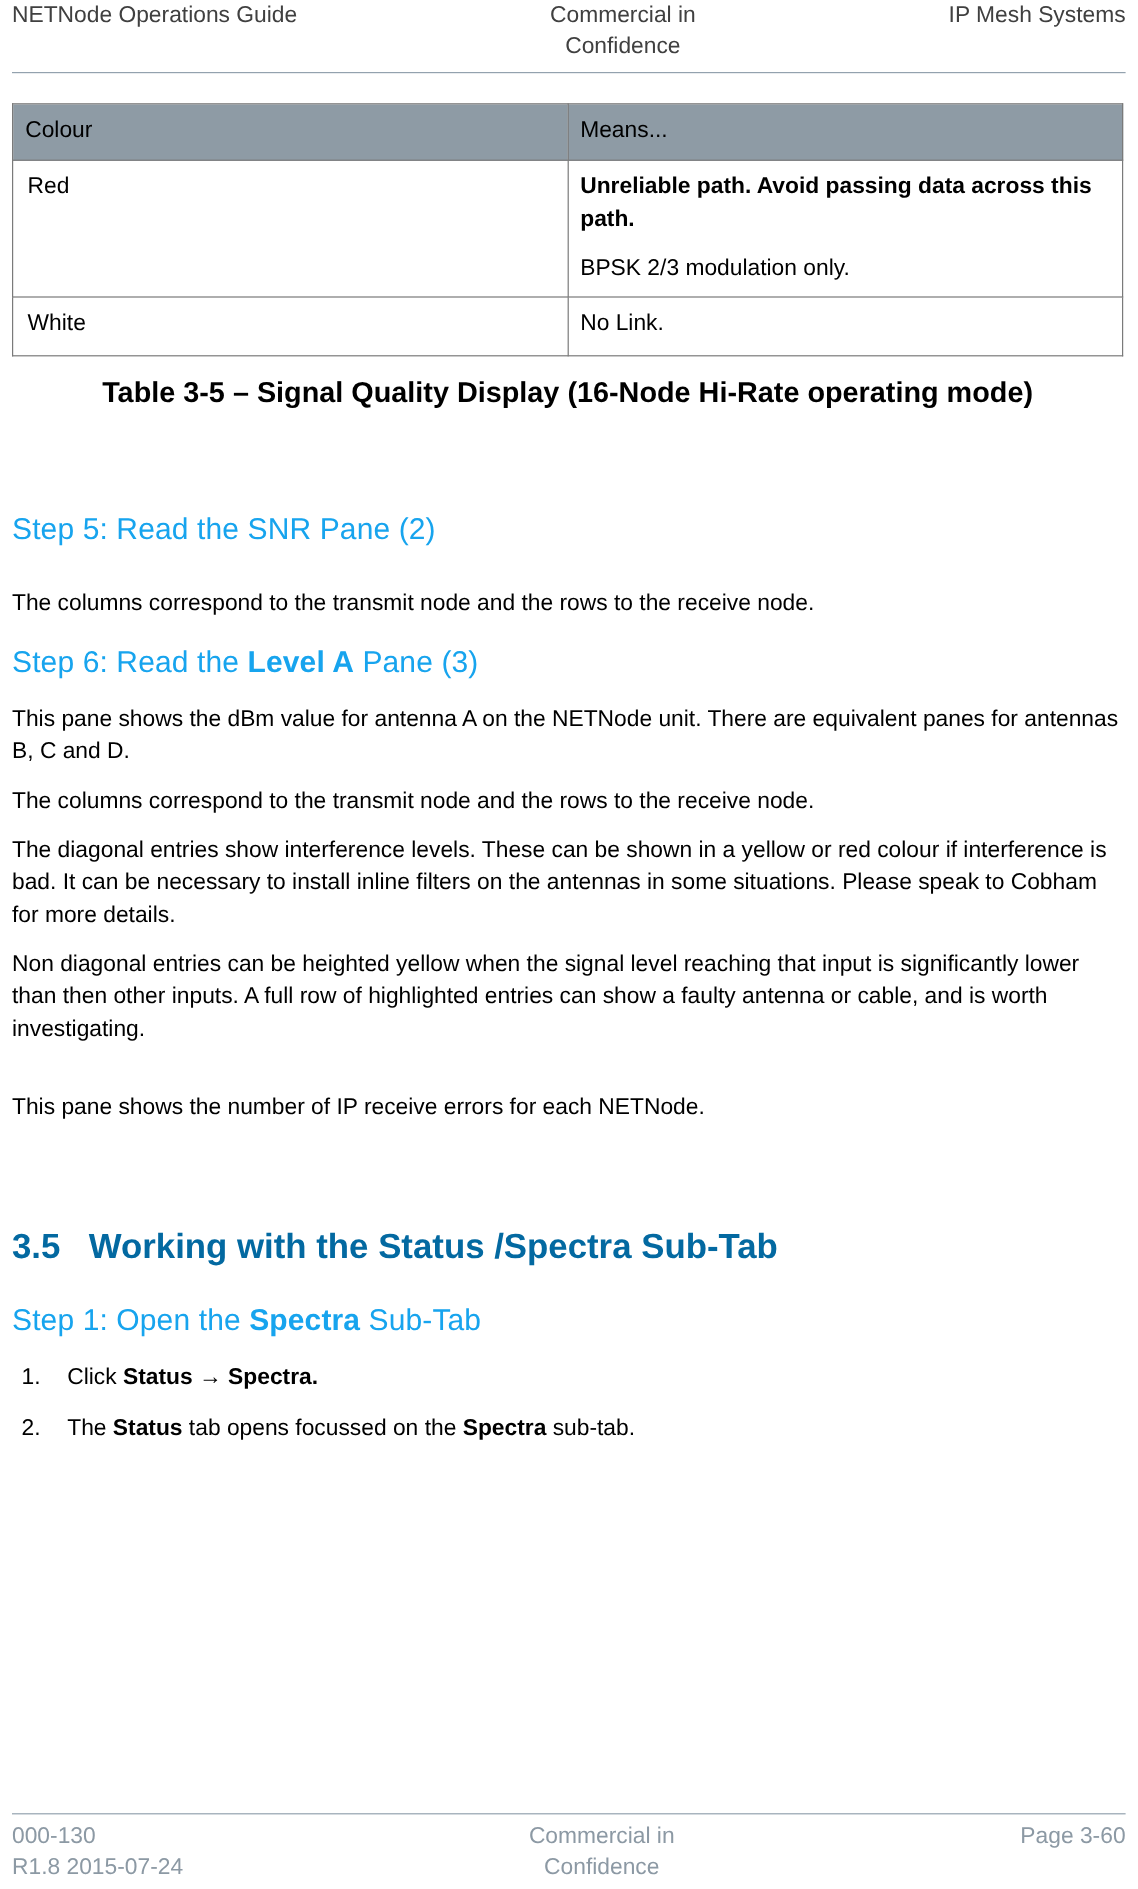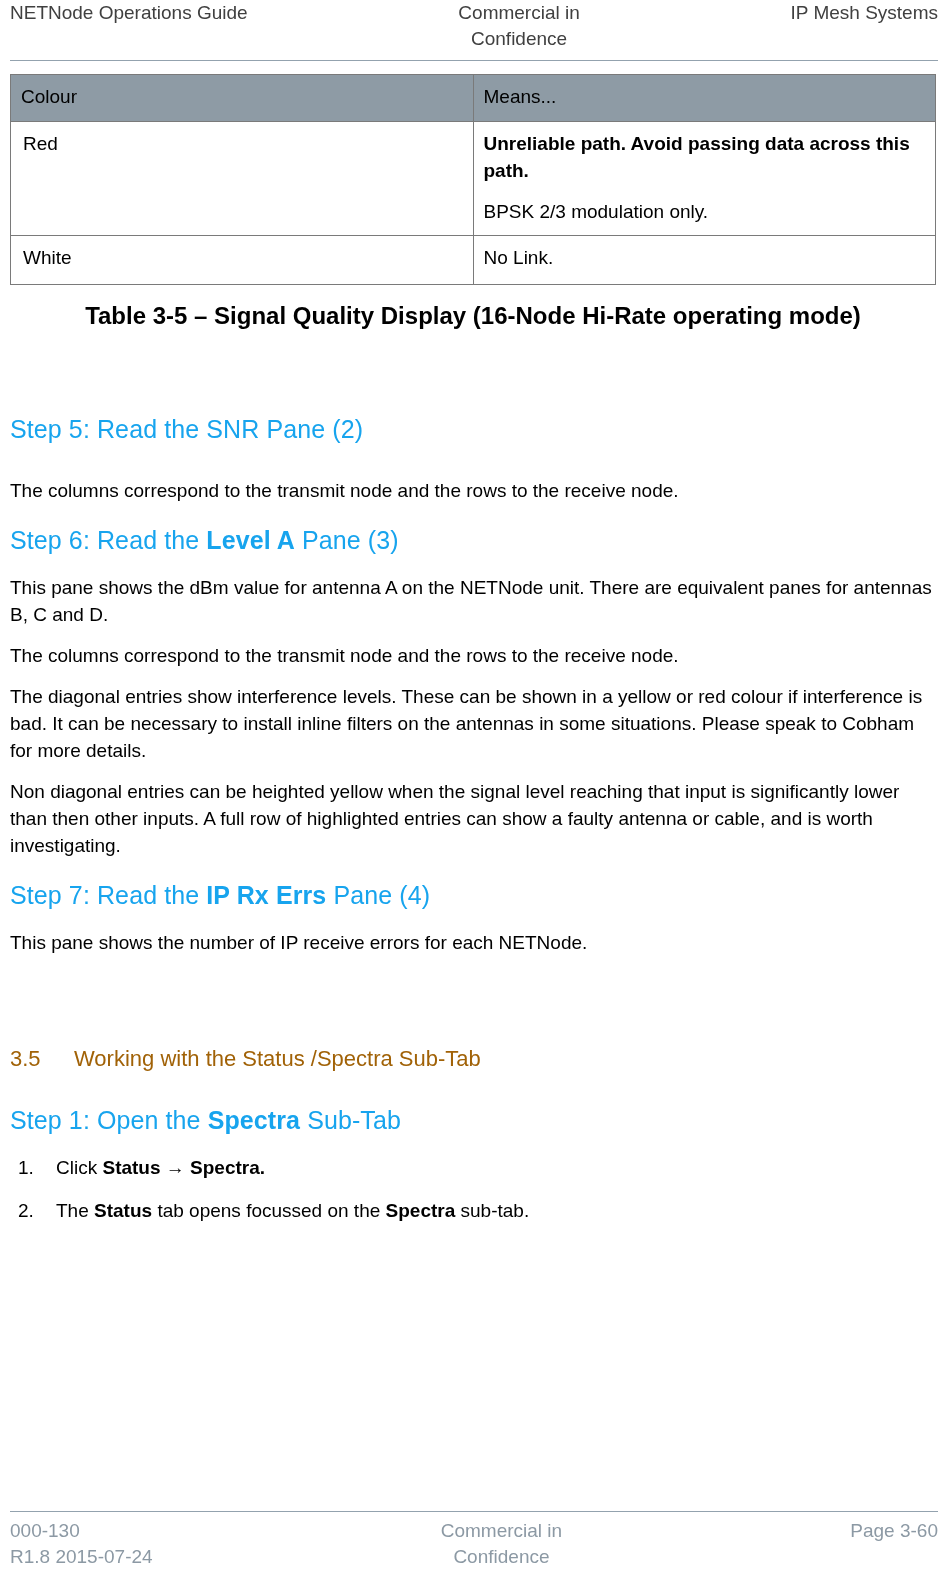--- a/index.html
+++ b/index.html
@@ -42,21 +42,21 @@
     top: 60px;
     left: 10px;
     right: 10px;
     height: 0;
     border-top: 1px solid #93A2AE;
   }
 
   
   .content {
     position: absolute;
-    top: 74px;
+    top: 86px;
     left: 10px;
     width: 926px;
   }
 
   
   table.colour-table {
     border-collapse: collapse;
     width: 926px;
     table-layout: fixed;
   }
@@ -96,24 +96,24 @@
     font-size: 25px;
     line-height: 32px;
     font-weight: normal;
     color: #17A4EE;
     margin: 0;
     letter-spacing: 0.1px;
   }
   h2.step-heading b { font-weight: bold; }
 
   h1.section-heading {
-    font-size: 22px;
+    font-size: 29px;
     line-height: 38px;
-    font-weight: normal;
-    color: #a16207;
+    font-weight: bold;
+    color: #0369a1;
     margin: 0;
   }
   h1.section-heading .num { display: inline-block; min-width: 64px; }
 
   p.body {
     font-size: 19px;
     line-height: 27px;
     margin: 0;
     color: #000000;
   }
@@ -232,23 +232,20 @@
   <p class="body">This pane shows the dBm value for antenna A on the NETNode unit. There are equivalent panes for antennas B, C and D.</p>
   <div class="sp-14"></div>
   <p class="body">The columns correspond to the transmit node and the rows to the receive node.</p>
   <div class="sp-14"></div>
   <p class="body">The diagonal entries show interference levels. These can be shown in a yellow or red colour if interference is bad. It can be necessary to install inline filters on the antennas in some situations. Please speak to Cobham for more details.</p>
   <div class="sp-14"></div>
   <p class="body">Non diagonal entries can be heighted yellow when the signal level reaching that input is significantly lower than then other inputs. A full row of highlighted entries can show a faulty antenna or cable, and is worth investigating.</p>
 
   <div class="sp-20"></div>
 
-  <h2 class="step-heading">
-    <span>Step 7: Read the </span><b>IP Rx Errs</b><span> Pane (4)</span>
-  </h2>
   <div class="sp-18"></div>
   <p class="body">This pane shows the number of IP receive errors for each NETNode.</p>
 
   <div class="sp-84"></div>
 
   <h1 class="section-heading">
     <span class="num">3.5</span><span>Working with the Status /Spectra Sub-Tab</span>
   </h1>
   <div class="sp-26"></div>
 

